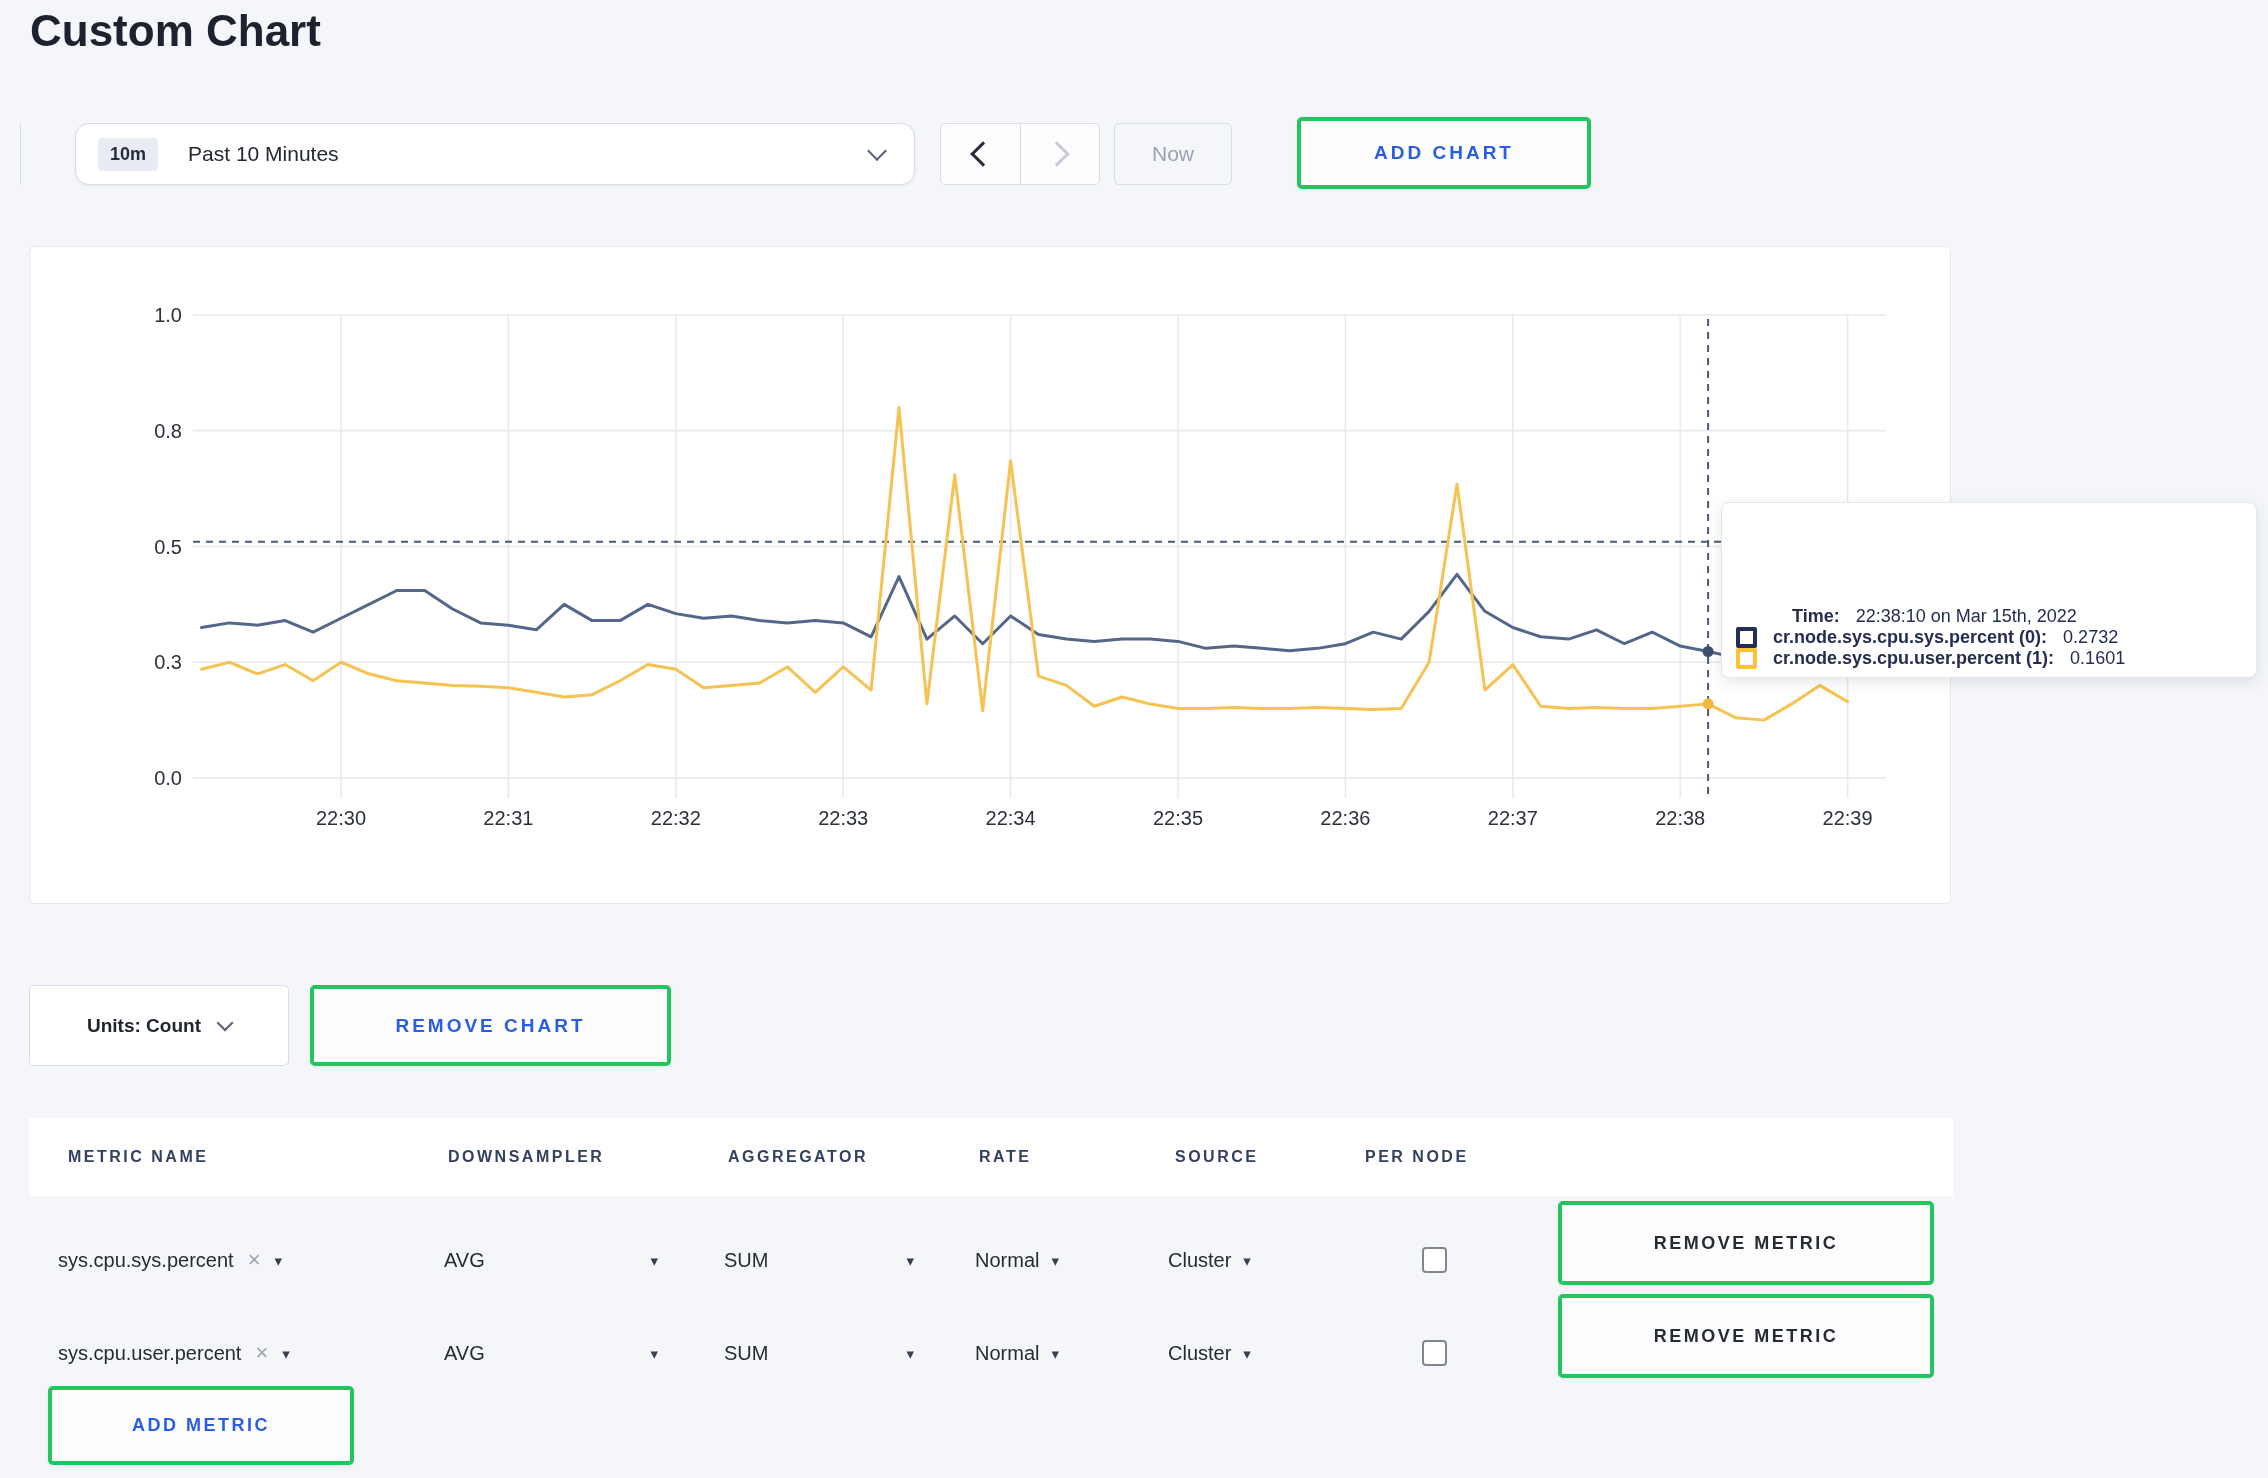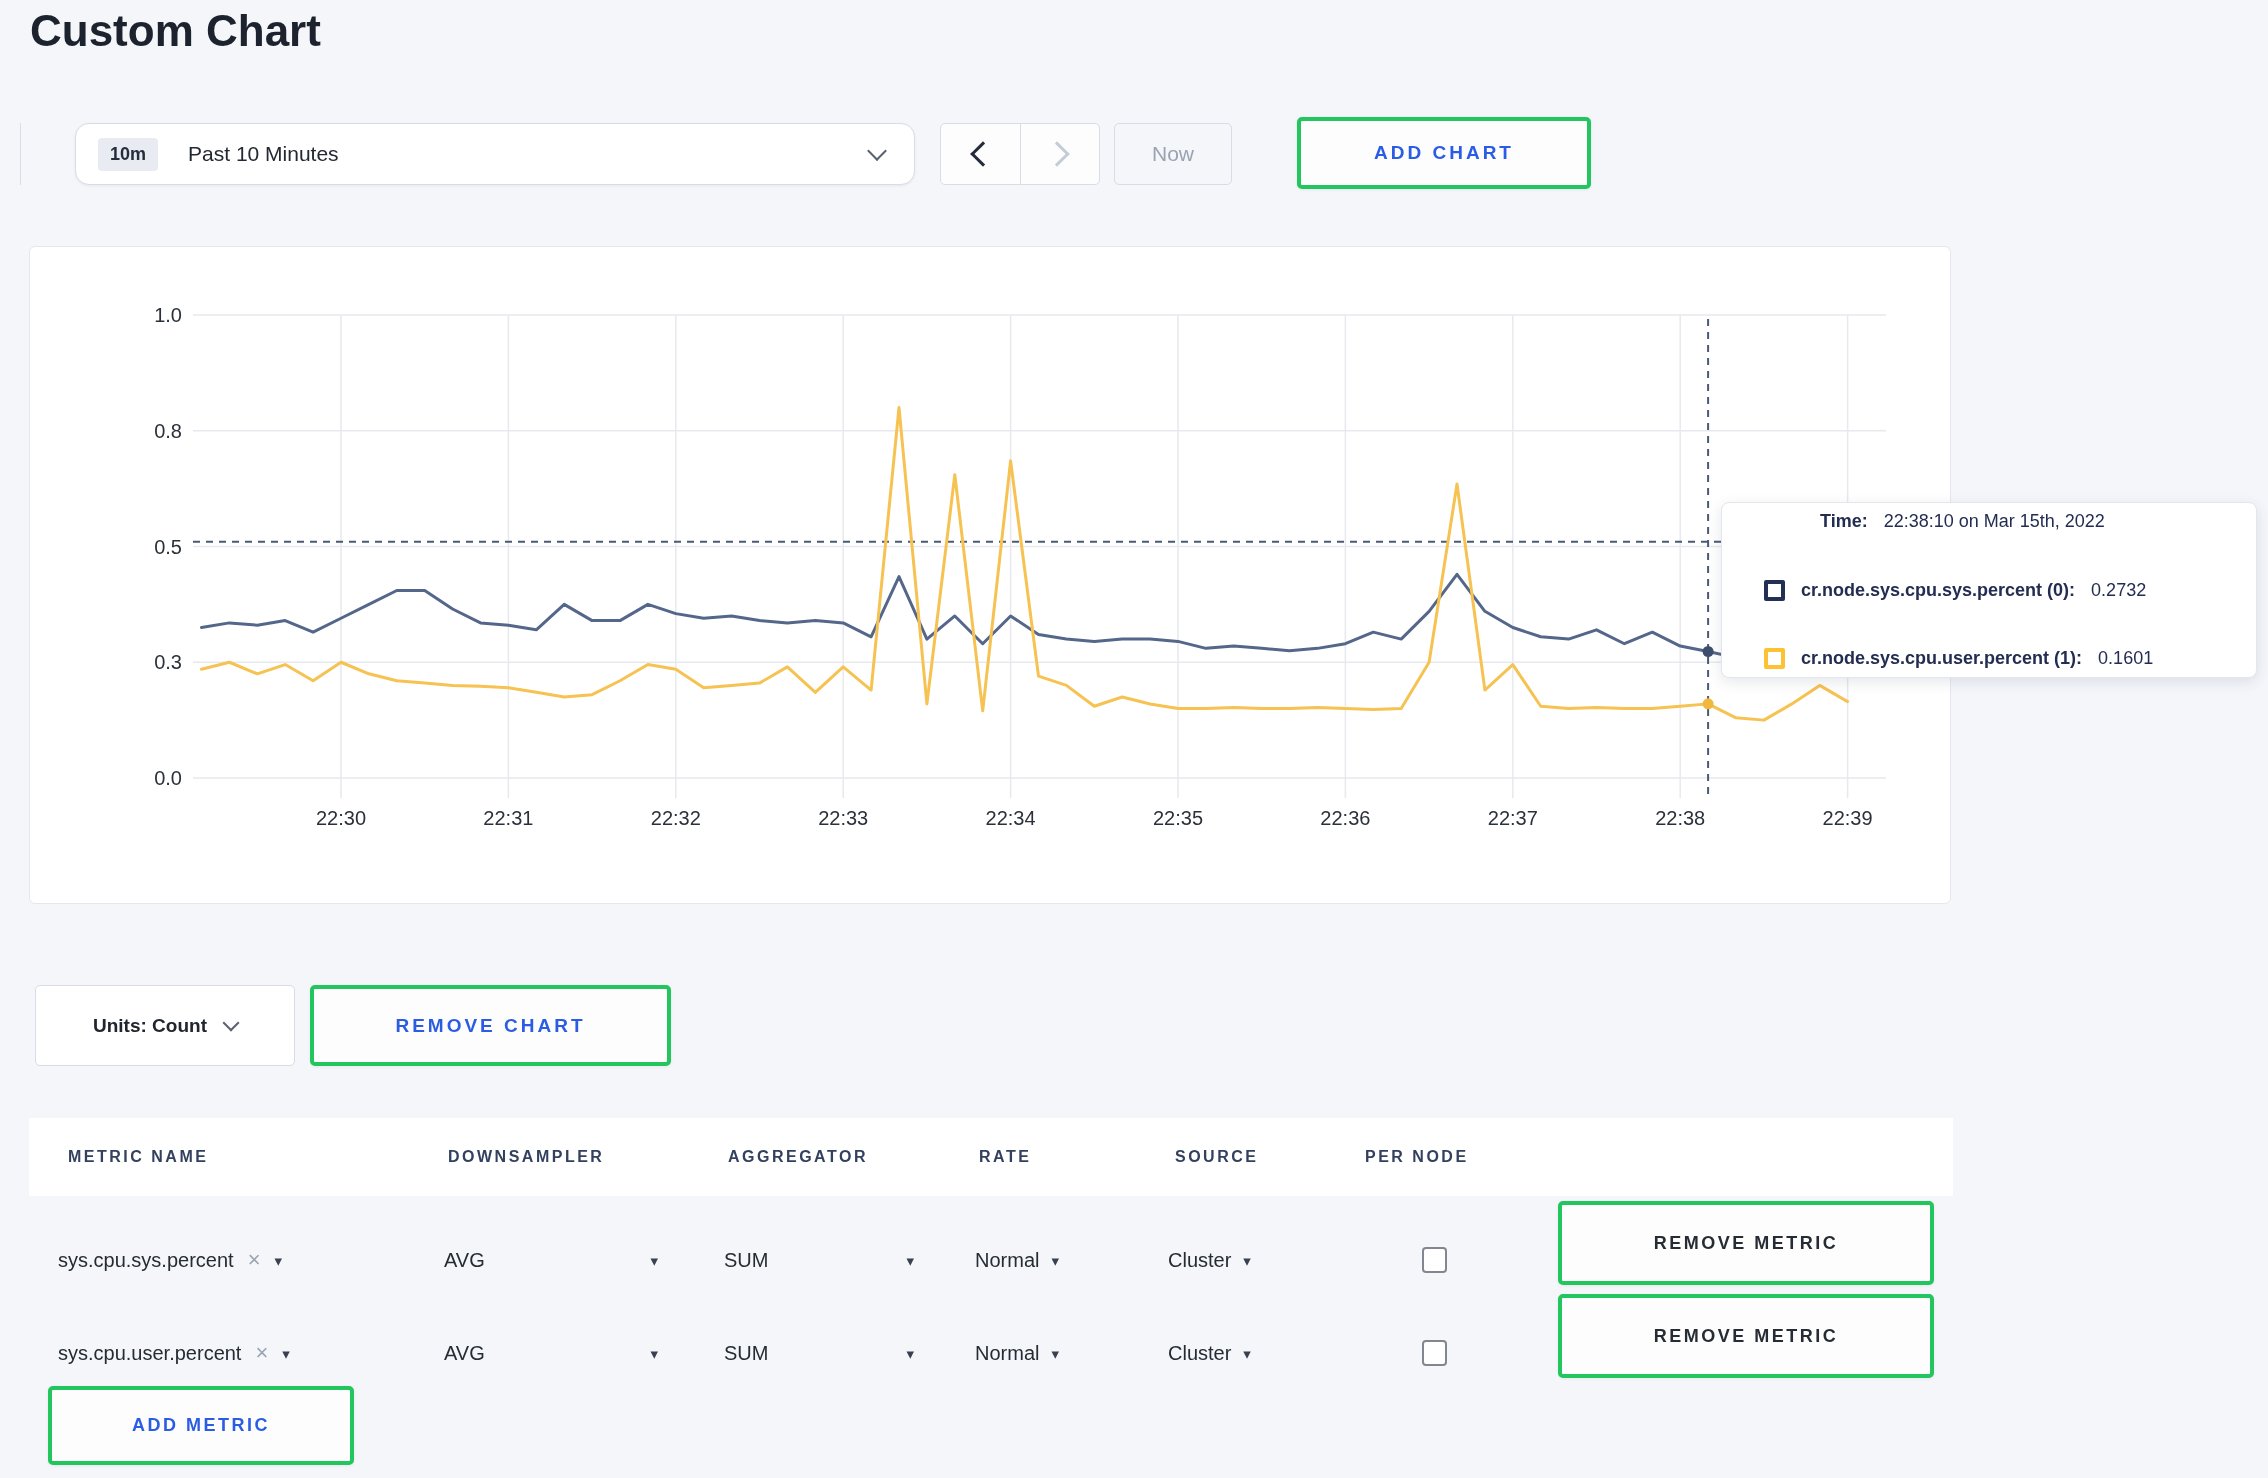--- a/index.html
+++ b/index.html
@@ -29,29 +29,29 @@
         letter-spacing:3px;display:flex;align-items:center;justify-content:center;box-shadow:0 1px 3px rgba(40,50,70,.07);cursor:pointer;box-sizing:border-box;}
   .add-chart{left:1297px;top:117px;width:294px;height:72px;font-size:19px;}
 
   
   .chart-card{left:29px;top:246px;width:1922px;height:658px;background:#fff;border:1px solid #e4e7ee;border-radius:6px;box-sizing:border-box;}
   .chart-card svg{position:absolute;left:0;top:0;}
   svg text{font-family:"Liberation Sans",sans-serif;}
 
   
   .tooltip{left:1721px;top:502px;width:536px;height:176px;background:#fff;border:1px solid #e2e6ed;border-radius:8px;
-        box-shadow:0 4px 14px rgba(50,60,80,.12);z-index:6;display:flex;flex-direction:column;justify-content:space-between;
-        padding:8px 0 8px 42px;box-sizing:border-box;}
+        box-shadow:0 4px 14px rgba(50,60,80,.12);z-index:6;display:flex;flex-direction:column;justify-content:flex-end;
+        padding:8px 0 8px 14px;box-sizing:border-box;}
   .tt-row{display:flex;align-items:center;font-size:18px;color:#232d52;}
   .tt-indent{margin-left:56px;}
   .tt-bold{font-weight:700;margin-right:16px;}
   .swatch{width:21px;height:21px;border:4px solid #000;border-radius:2px;margin-right:16px;box-sizing:border-box;background:#fff;flex:none;}
 
   
-  .units-box{left:35px;top:985px;width:260px;height:81px;background:#fff;border:1px solid #d7dce6;border-radius:5px;
+  .units-box{left:29px;top:985px;width:260px;height:81px;background:#fff;border:1px solid #d7dce6;border-radius:5px;
         display:flex;align-items:center;justify-content:center;gap:18px;box-sizing:border-box;cursor:pointer;}
   .units-label{font-weight:700;font-size:19px;color:#20262e;}
   .chev-sm{width:10px;height:10px;border-right:2.5px solid #596273;border-bottom:2.5px solid #596273;transform:rotate(45deg);margin-top:-5px;}
   .remove-chart{left:310px;top:985px;width:361px;height:81px;font-size:19px;}
 
   
   .table-header{left:29px;top:1118px;width:1924px;height:78px;background:#fff;}
   .th{position:absolute;top:0;height:78px;display:flex;align-items:center;font-size:16px;letter-spacing:2.5px;color:#33415f;font-weight:700;}
   .row-wrap{left:29px;width:1924px;height:86px;}
   .cell{position:absolute;top:16px;height:86px;display:flex;align-items:center;font-size:20px;color:#262c33;}

